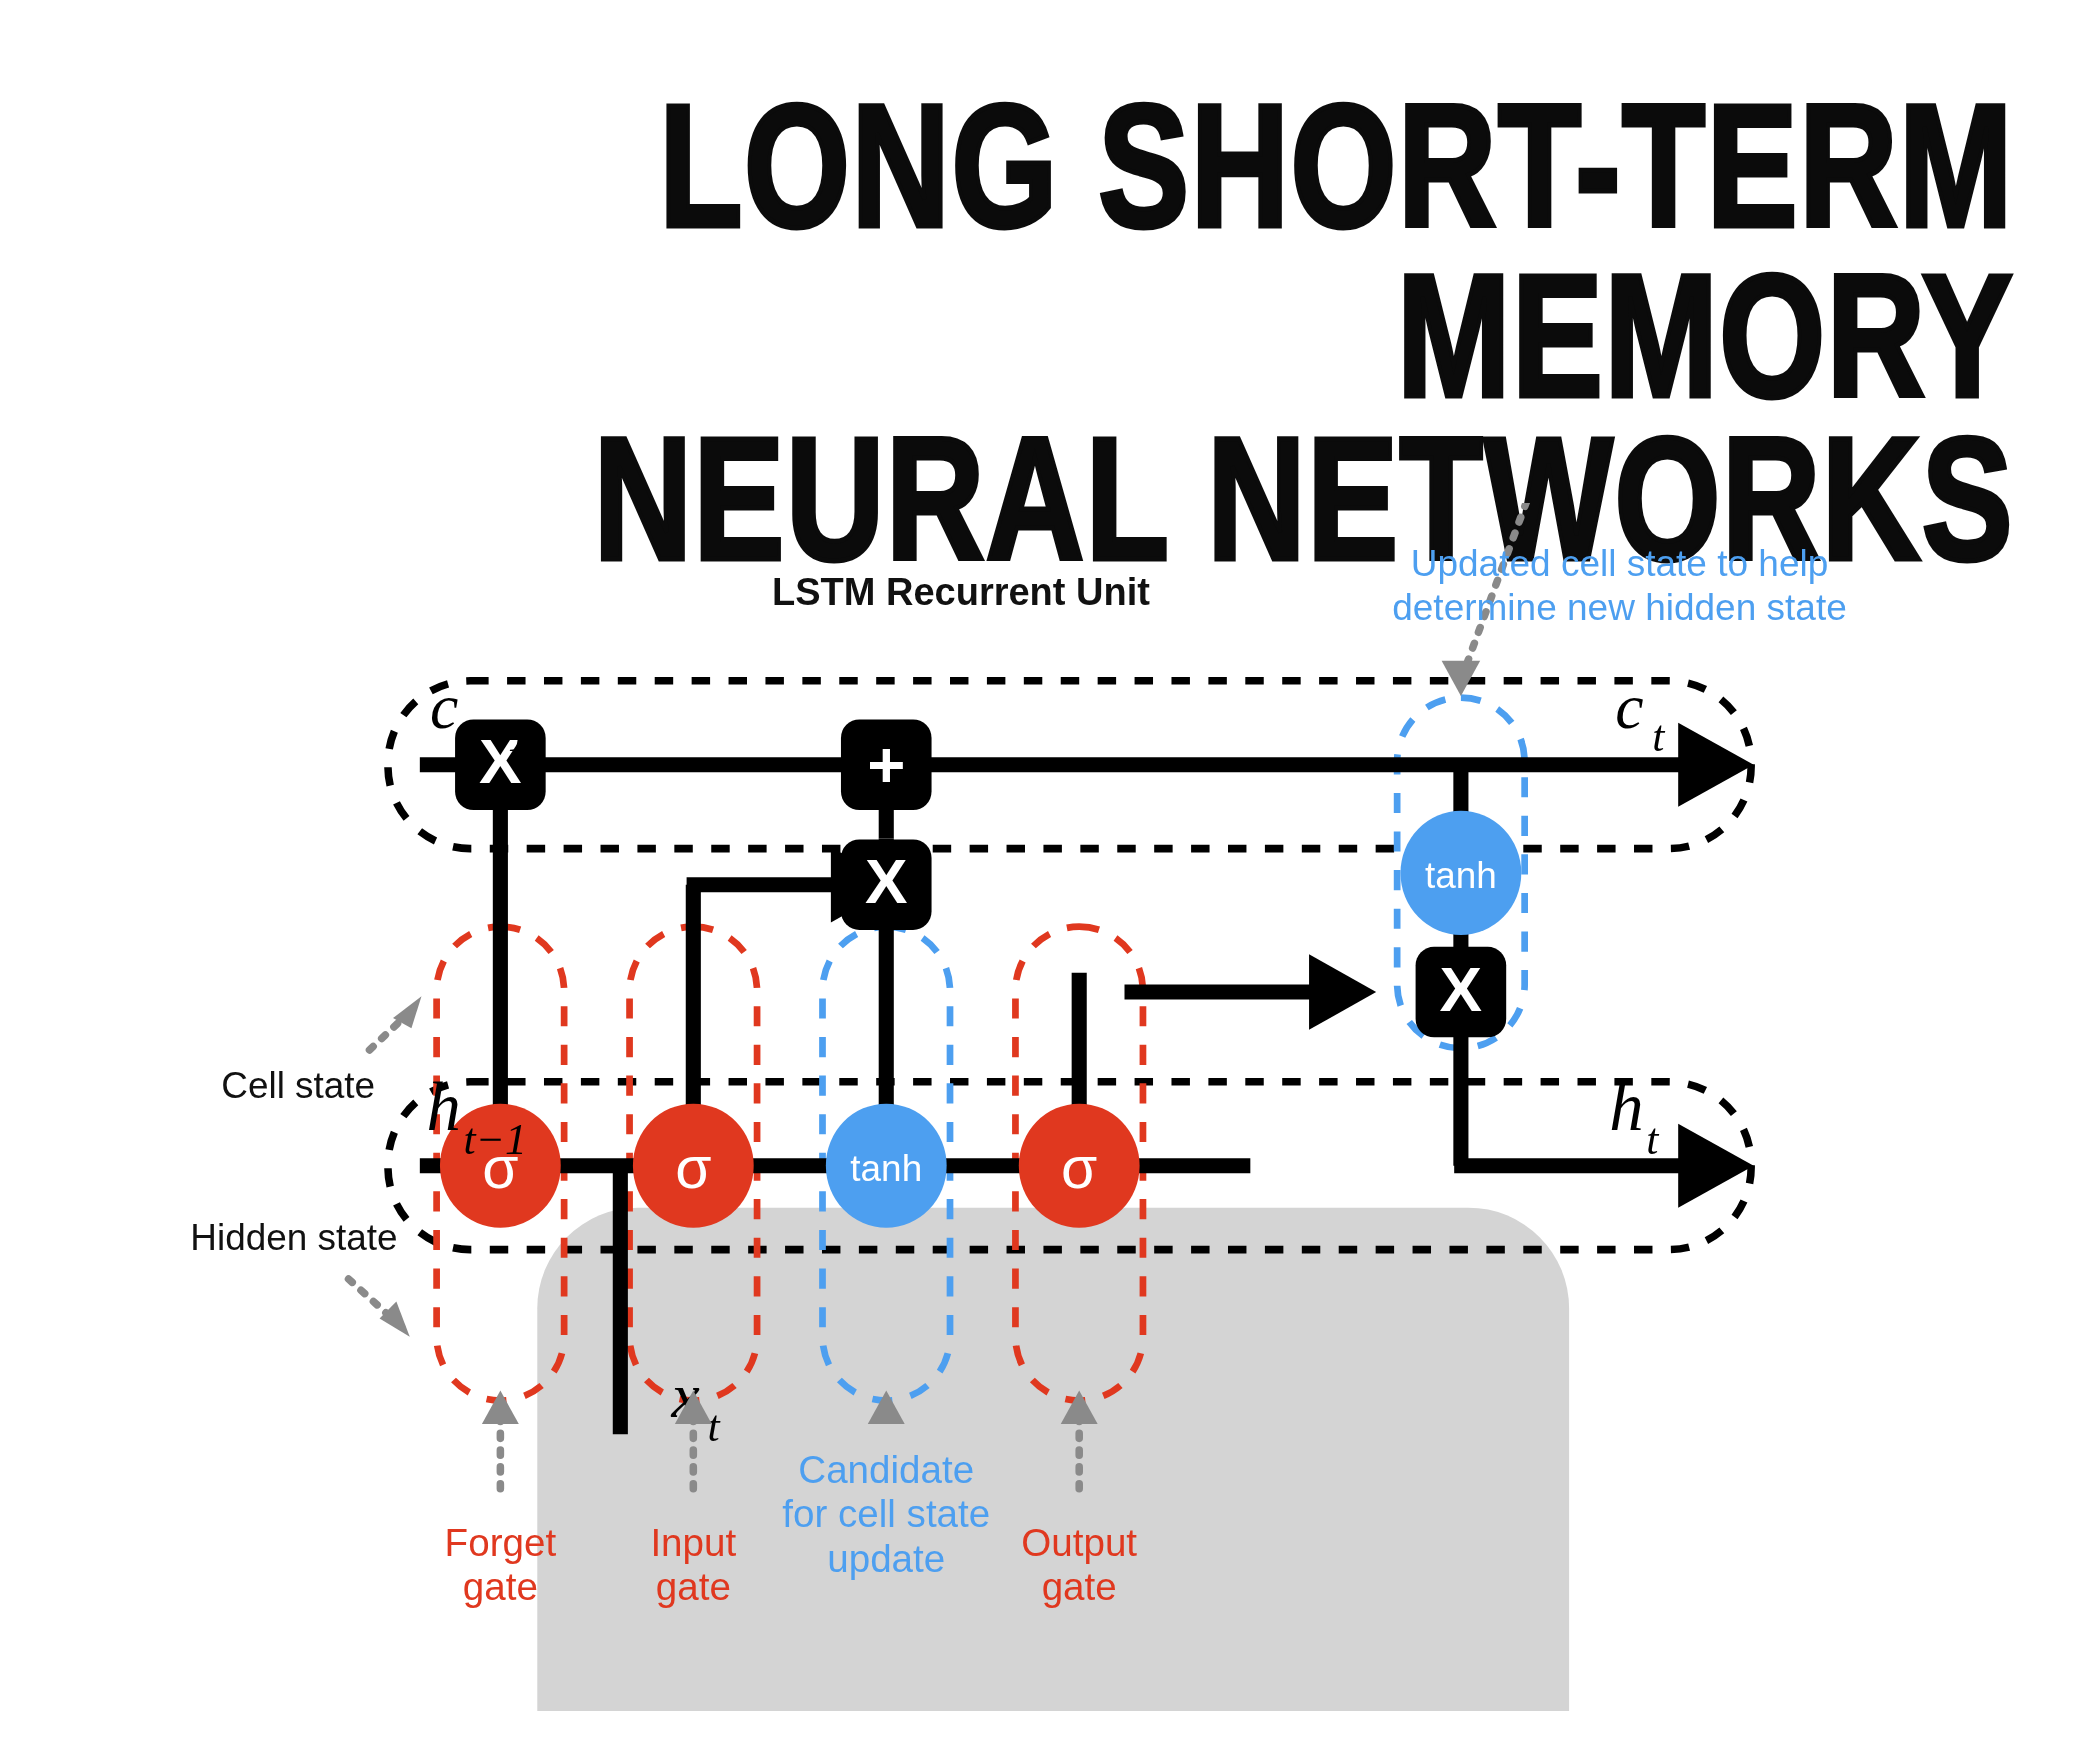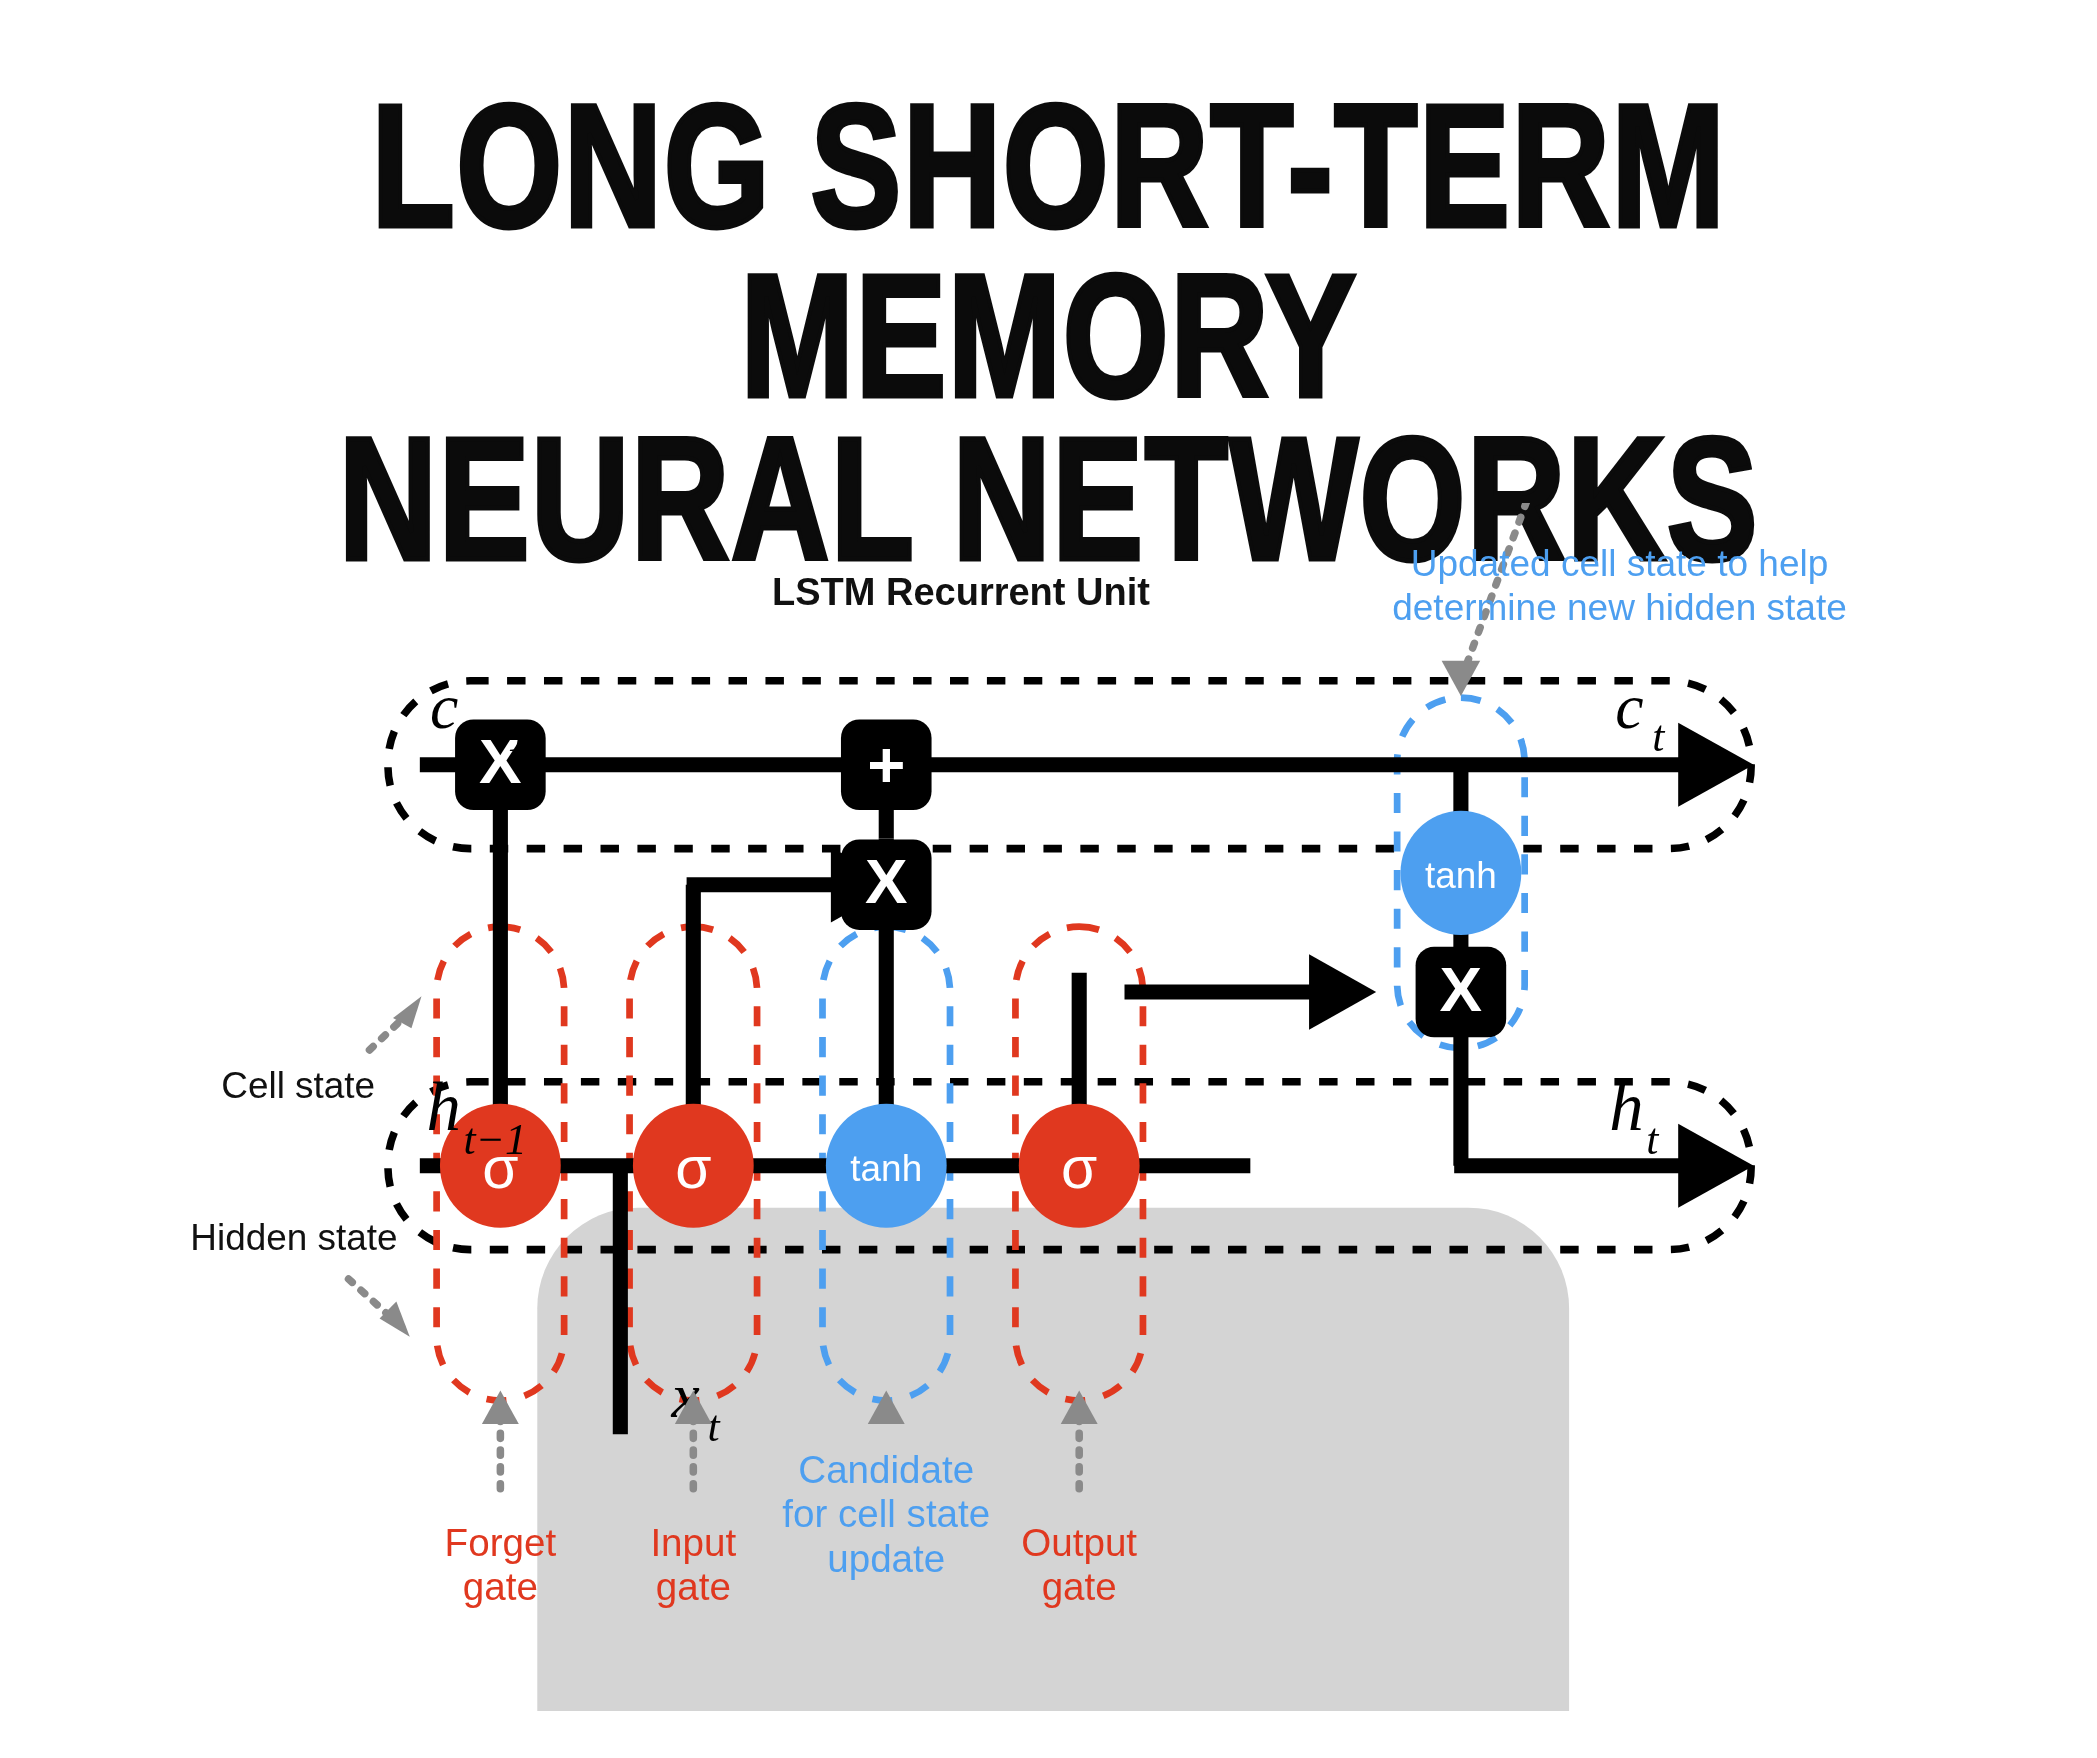--- a/index.html
+++ b/index.html
@@ -1,21 +1,21 @@
 <!DOCTYPE html>
 <html style="font-size:13.4px"><head>
 <meta charset="utf-8">
 <style>
   html,body{margin:0;padding:0;background:#ffffff;}
   body{width:2098px;height:1759px;position:relative;overflow:hidden;
        font-family:"Liberation Sans",sans-serif;}
 
   
   #title-block{
-    position:absolute;top:81px;left:0;width:2098px;text-align:center;
+    position:absolute;top:81px;left:0;width:2098px;text-align:right;
     color:#0b0b0b;
   }
   .title-line{
     font-family:"Liberation Sans",sans-serif;
     font-weight:700;
     font-size:148px;
     line-height:144px;
     letter-spacing:1.7px;
     transform:scaleX(0.92) scaleY(1.18);
     transform-origin:center top;

